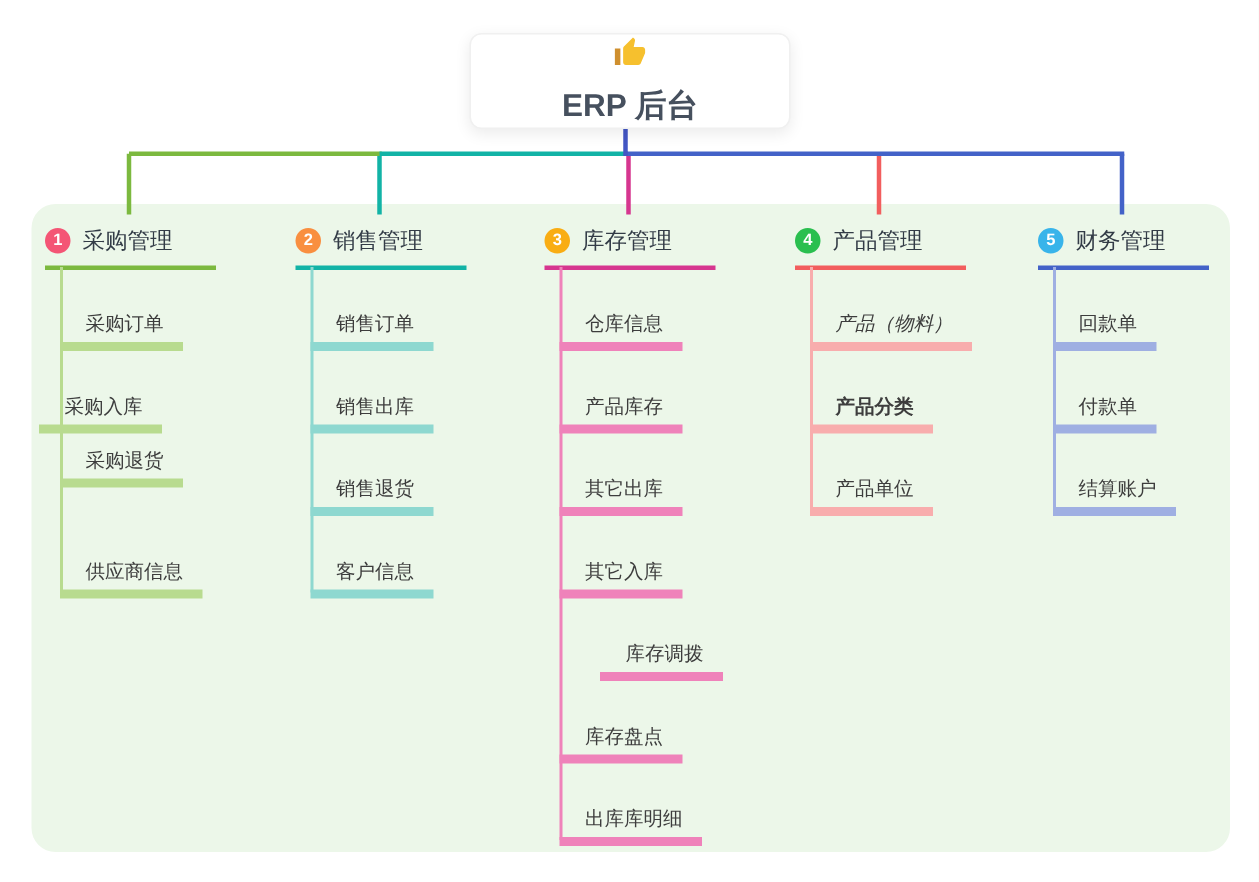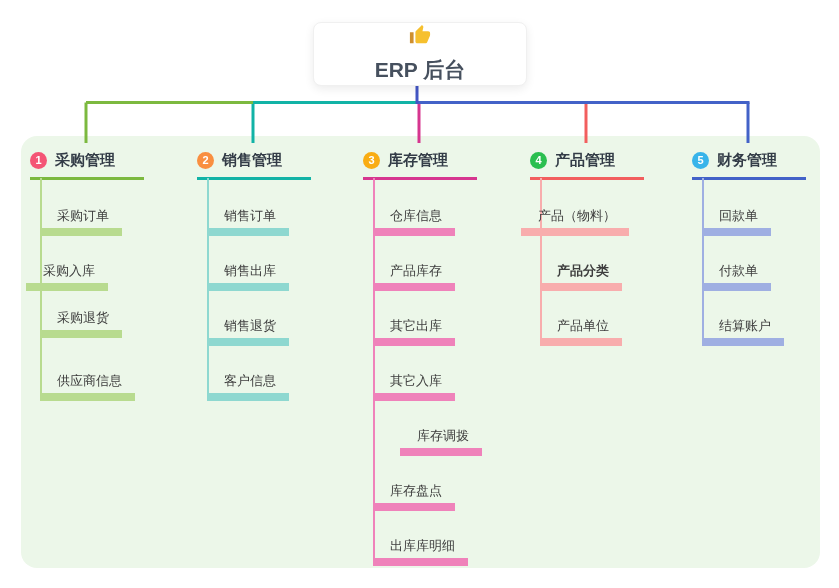--- a/index.html
+++ b/index.html
@@ -12,24 +12,24 @@
              background:#ffffff;border:1px solid #f0f0f0;border-radius:8px;
              box-shadow:0 3px 10px rgba(0,0,0,0.08);
              display:flex;align-items:center;justify-content:center;gap:10px;
              font-size:21px;font-weight:600;color:#46505e;cursor:pointer;flex-direction:column;}
   .root-card .ticon{display:flex;align-items:center;}
   .branch-title{position:absolute;height:20px;display:flex;align-items:center;gap:8px;
                 padding-bottom:7px;border-bottom:3px solid #000;cursor:pointer;}
   .badge{width:17px;height:17px;border-radius:50%;flex:0 0 17px;
          display:flex;align-items:center;justify-content:center;
          color:#fff;font-size:11px;font-weight:bold;line-height:1;}
-  .btitle{font-size:15px;font-weight:700;color:#333c47;white-space:nowrap;}
+  .btitle{font-size:15px;font-weight:400;color:#333c47;white-space:nowrap;}
   .rail{position:absolute;width:2px;}
   .child{position:absolute;white-space:nowrap;width:max-content;
-         padding:0 13px 2px 17px;border-bottom:8px solid #737373;
+         padding:0 13px 2px 17px;border-bottom:6px solid #737373;
          font-size:13px;line-height:20px;color:#3d3d3d;cursor:pointer;}
 </style>
 </head>
 <body>
 
 <div class="panel"></div>
 
 <svg class="conn" id="conn" xmlns="http://www.w3.org/2000/svg">
     <line x1="86" y1="102.5" x2="86" y2="143" stroke="#7cb93f" stroke-width="3"></line>
     <line x1="253" y1="102.5" x2="253" y2="143" stroke="#12b3a6" stroke-width="3"></line>
@@ -53,21 +53,21 @@
 </div>
 
 <div id="branches">
     <div class="branch-title" style="left: 30px; top: 150px; width: 114px; border-bottom-color: rgb(124, 185, 63);">
       <span class="badge" style="background: rgb(244, 85, 117);">1</span>
       <span class="btitle">采购管理</span>
     </div>
     <div class="rail" style="left: 40px; top: 178px; height: 217px; background: rgb(184, 219, 143);"></div>
     <div class="child" style="left: 40px; top: 206px; border-bottom-color: rgb(184, 219, 143);">采购订单</div>
     <div class="child" style="left: 26px; top: 261px; border-bottom-color: rgb(184, 219, 143);">采购入库</div>
-    <div class="child" style="left: 40px; top: 308px; border-bottom-color: rgb(184, 219, 143);">采购退货</div>
+    <div class="child" style="left: 40px; top: 297px; border-bottom-color: rgb(184, 219, 143);">采购退货</div>
     <div class="child" style="left: 40px; top: 371px; border-bottom-color: rgb(184, 219, 143);">供应商信息</div>
     <div class="branch-title" style="left: 197px; top: 150px; width: 114px; border-bottom-color: rgb(18, 179, 166);">
       <span class="badge" style="background: rgb(249, 143, 64);">2</span>
       <span class="btitle">销售管理</span>
     </div>
     <div class="rail" style="left: 207px; top: 178px; height: 217px; background: rgb(142, 216, 208);"></div>
     <div class="child" style="left: 207px; top: 206px; border-bottom-color: rgb(142, 216, 208);">销售订单</div>
     <div class="child" style="left: 207px; top: 261px; border-bottom-color: rgb(142, 216, 208);">销售出库</div>
     <div class="child" style="left: 207px; top: 316px; border-bottom-color: rgb(142, 216, 208);">销售退货</div>
     <div class="child" style="left: 207px; top: 371px; border-bottom-color: rgb(142, 216, 208);">客户信息</div>
@@ -81,21 +81,21 @@
     <div class="child" style="left: 373px; top: 316px; border-bottom-color: rgb(239, 130, 186);">其它出库</div>
     <div class="child" style="left: 373px; top: 371px; border-bottom-color: rgb(239, 130, 186);">其它入库</div>
     <div class="child" style="left: 373px; top: 426px; border-bottom-color: rgb(239, 130, 186); margin-left: 27px;">库存调拨</div>
     <div class="child" style="left: 373px; top: 481px; border-bottom-color: rgb(239, 130, 186);">库存盘点</div>
     <div class="child" style="left: 373px; top: 536px; border-bottom-color: rgb(239, 130, 186);">出库库明细</div>
     <div class="branch-title" style="left: 530px; top: 150px; width: 114px; border-bottom-color: rgb(242, 94, 94);">
       <span class="badge" style="background: rgb(42, 191, 79);">4</span>
       <span class="btitle">产品管理</span>
     </div>
     <div class="rail" style="left: 540px; top: 178px; height: 162px; background: rgb(248, 173, 173);"></div>
-    <div class="child" style="left: 521px; top: 206px; border-bottom-color: rgb(248, 173, 173);">产品（物料）</div>
+    <div class="child" style="left: 540px; top: 206px; border-bottom-color: rgb(248, 173, 173); font-style: italic;">产品（物料）</div>
     <div class="child" style="left: 540px; top: 261px; border-bottom-color: rgb(248, 173, 173); font-weight: bold;">产品分类</div>
     <div class="child" style="left: 540px; top: 316px; border-bottom-color: rgb(248, 173, 173);">产品单位</div>
     <div class="branch-title" style="left: 692px; top: 150px; width: 114px; border-bottom-color: rgb(67, 98, 200);">
       <span class="badge" style="background: rgb(56, 180, 234);">5</span>
       <span class="btitle">财务管理</span>
     </div>
     <div class="rail" style="left: 702px; top: 178px; height: 162px; background: rgb(159, 175, 226);"></div>
     <div class="child" style="left: 702px; top: 206px; border-bottom-color: rgb(159, 175, 226);">回款单</div>
     <div class="child" style="left: 702px; top: 261px; border-bottom-color: rgb(159, 175, 226);">付款单</div>
     <div class="child" style="left: 702px; top: 316px; border-bottom-color: rgb(159, 175, 226);">结算账户</div>

